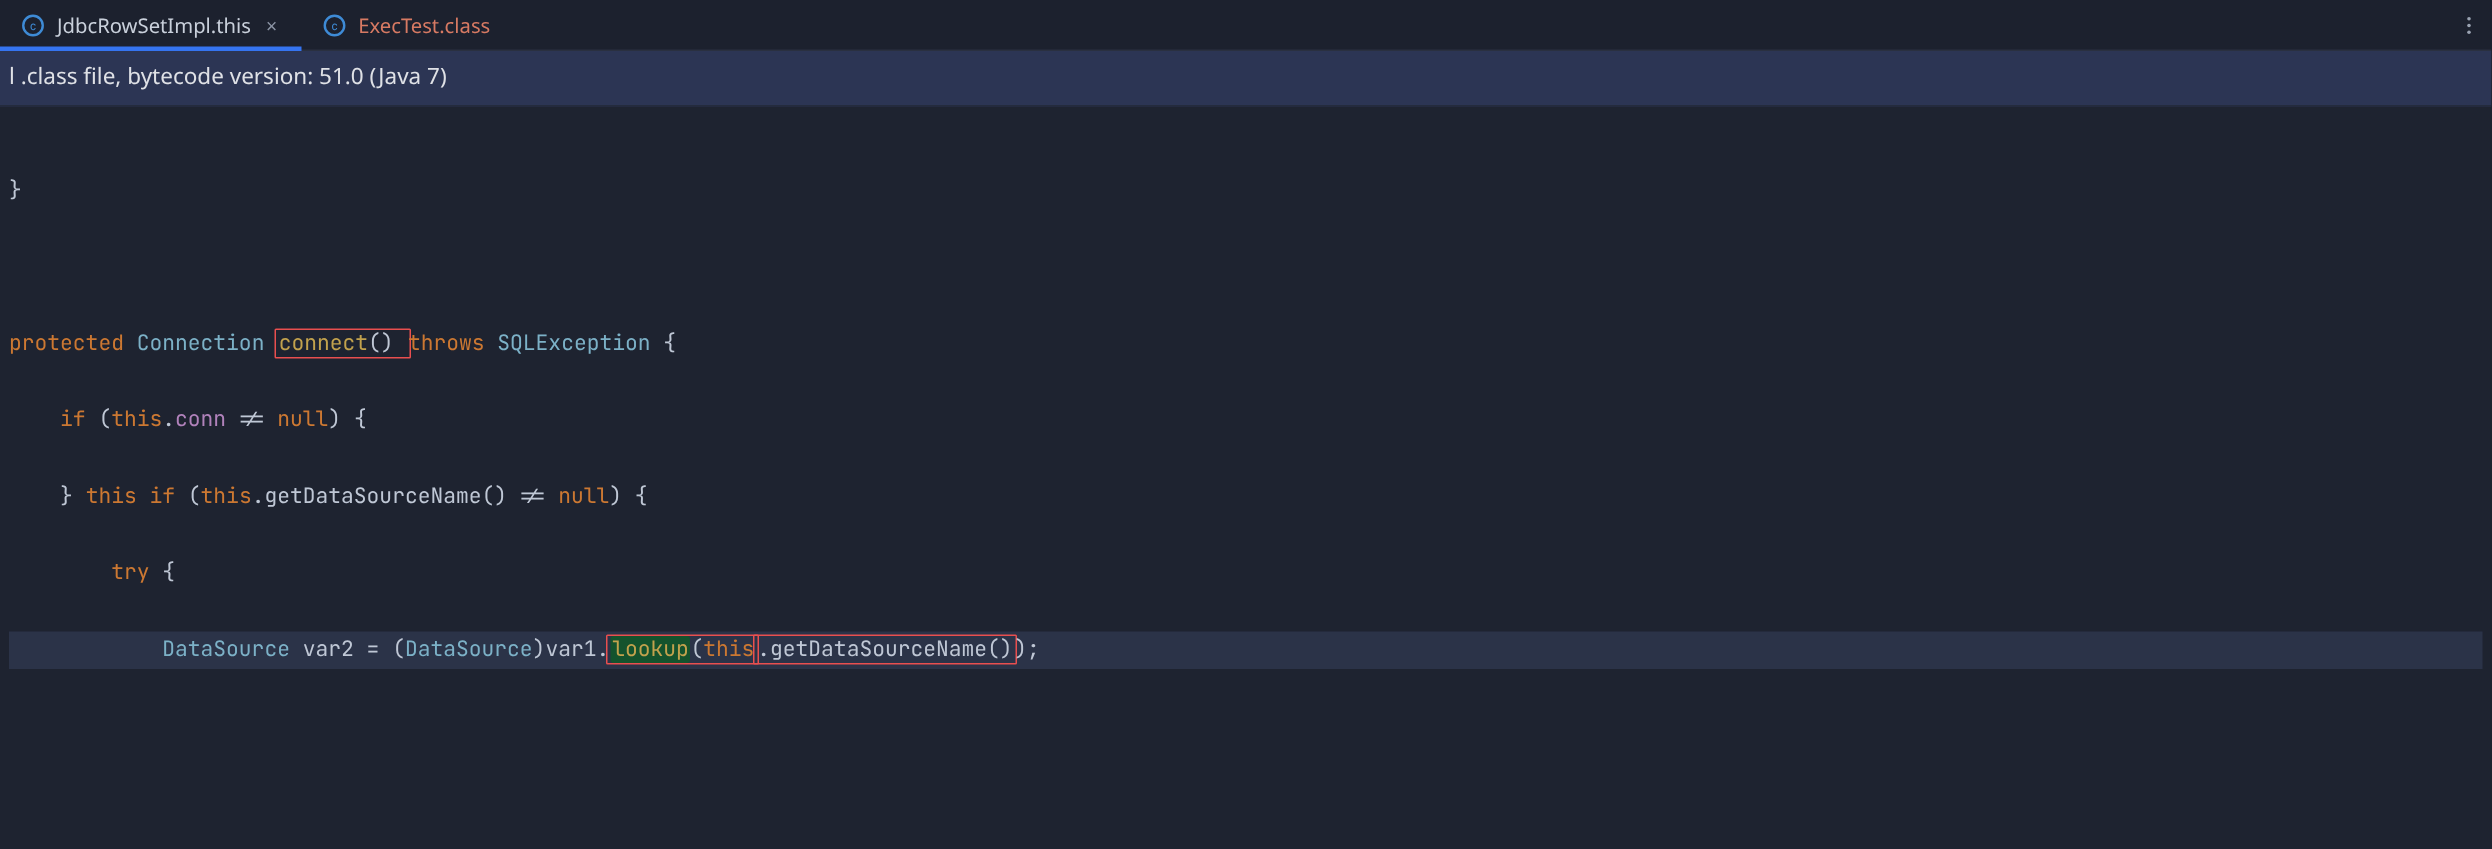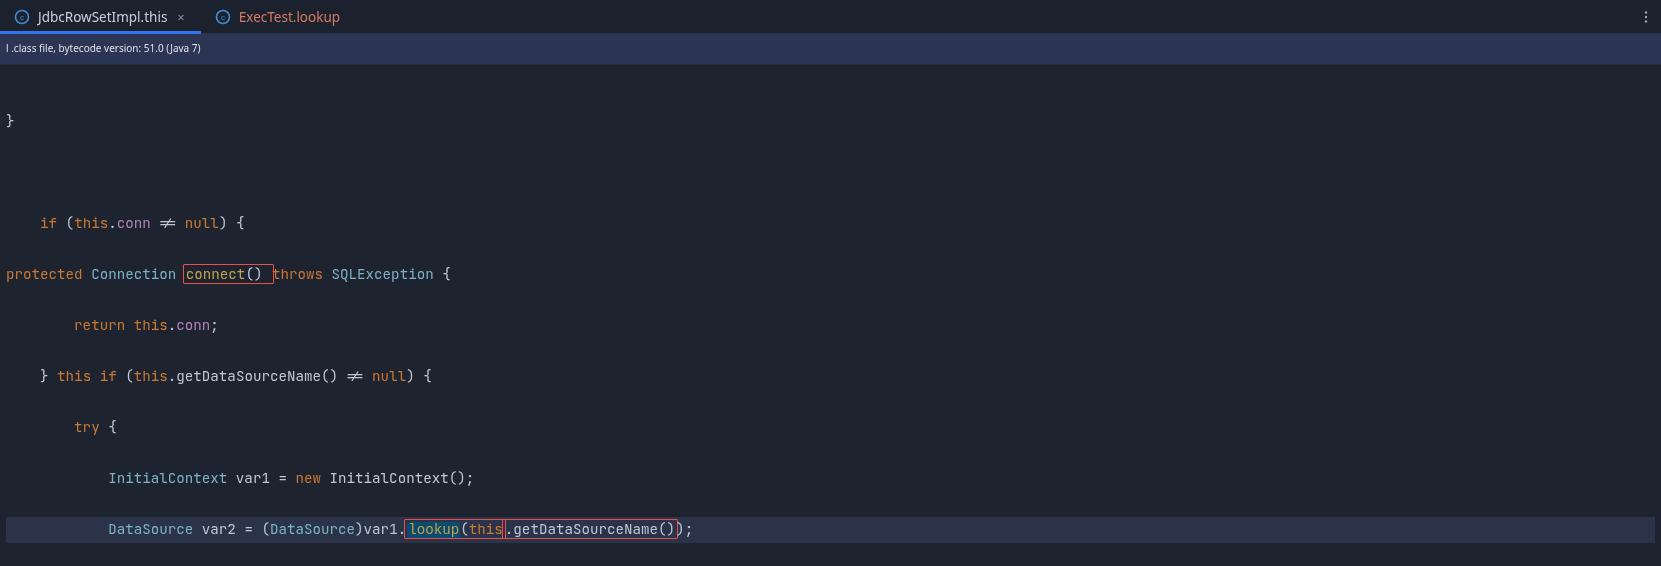--- a/index.html
+++ b/index.html
@@ -79,21 +79,21 @@
     width: 30px;
     display: flex;
     align-items: center;
     justify-content: center;
     color: #9aa3b2;
     cursor: pointer;
   }
   .banner {
     background: var(--banner-bg);
     color: var(--banner-text);
-    font-size: 10px;
+    font-size: 15px;
     padding: 7px 10px 9px 6px;
     border-bottom: 1px solid #242b3d;
   }
   .editor {
     font-family: "JetBrains Mono", "Fira Code", Consolas, monospace;
     font-size: 14.2px;
     line-height: 25.5px;
     white-space: pre;
     padding: 18px 6px 10px 6px;
     position: relative;
@@ -110,24 +110,23 @@
   .field { color: var(--field); }
   .null { color: var(--null); }
   .ident { color: var(--ident); }
   .box-red {
     border: 1.5px solid var(--box-red);
     padding: 0 2px;
     margin: 0 -2px;
     border-radius: 1px;
   }
   .sel {
-    background: #0c4a6e;
+    background: #14532d;
     border-radius: 2px;
     padding: 0 1px;
-    font-family: Liberation Mono, monospace;
   }
 </style>
 </head>
 <body>
 
 <div class="tabbar">
   <div class="tab active">
     <span class="icon-circle">
       <svg width="16" height="16" viewBox="0 0 16 16">
           <circle cx="8" cy="8" r="6.5" fill="none" stroke="#3e8bd6" stroke-width="1.6"></circle>
@@ -137,44 +136,42 @@
     <span>JdbcRowSetImpl.this</span>
     <span class="close">×</span>
   </div>
   <div class="tab">
     <span class="icon-circle">
       <svg width="16" height="16" viewBox="0 0 16 16">
           <circle cx="8" cy="8" r="6.5" fill="none" stroke="#3e8bd6" stroke-width="1.6"></circle>
           <text x="8" y="11" text-anchor="middle" font-size="8" fill="#3e8bd6" font-family="Arial">c</text>
         </svg>
     </span>
-    <span>ExecTest.lookup</span>
+    <span>ExecTest.class</span>
   </div>
   <div class="menu-btn">
     <svg width="14" height="14" viewBox="0 0 14 14">
         <circle cx="7" cy="2.5" r="1.2" fill="#9aa3b2"></circle>
         <circle cx="7" cy="7" r="1.2" fill="#9aa3b2"></circle>
         <circle cx="7" cy="11.5" r="1.2" fill="#9aa3b2"></circle>
       </svg>
   </div>
 </div>
 
 <div class="banner">
   <span>l .class file, bytecode version: 51.0 (Java 7)</span>
 </div>
 
 <div class="editor">
 <div class="line"><span class="ident">}</span></div>
 <div class="line"> </div>
+<div class="line"><span class="kw">protected</span> <span class="type">Connection</span> <span class="box-red"><span class="method">connect</span><span class="ident">()</span> </span><span class="kw">throws</span> <span class="type">SQLException</span> <span class="ident">{</span></div>
 <div class="line">    <span class="kw">if</span> (<span class="kw">this</span><span class="ident">.</span><span class="field">conn</span><span class="ident"> != </span><span class="null">null</span>) <span class="ident">{</span></div>
-<div class="line"><span class="kw">protected</span> <span class="type">Connection</span> <span class="box-red"><span class="method">connect</span><span class="ident">()</span> </span><span class="kw">throws</span> <span class="type">SQLException</span> <span class="ident">{</span></div>
-<div class="line">        <span class="kw">return</span> <span class="kw">this</span><span class="ident">.</span><span class="field">conn</span><span class="ident">;</span></div>
 <div class="line">    <span class="ident">}</span> <span class="kw">this if</span> (<span class="kw">this</span><span class="ident">.</span><span class="ident">getDataSourceName</span>()<span class="ident"> != </span><span class="null">null</span>) <span class="ident">{</span></div>
 <div class="line">        <span class="kw">try</span> <span class="ident">{</span></div>
-<div class="line">            <span class="type">InitialContext</span> <span class="ident">var1</span><span class="ident"> = </span><span class="kw">new</span> <span class="ident">InitialContext</span>()<span class="ident">;</span></div>
 <div class="line highlight">            <span class="type">DataSource</span> <span class="ident">var2</span><span class="ident"> = </span>(<span class="type">DataSource</span>)<span class="ident">var1</span><span class="ident">.</span><span class="box-red"><span class="sel"><span class="method">lookup</span></span>(<span class="kw">this</span></span><span class="box-red"><span class="ident">.</span><span class="ident">getDataSourceName</span>()</span>)<span class="ident">;</span></div>
 
 
 
 
 
 
 
 
 </div>

